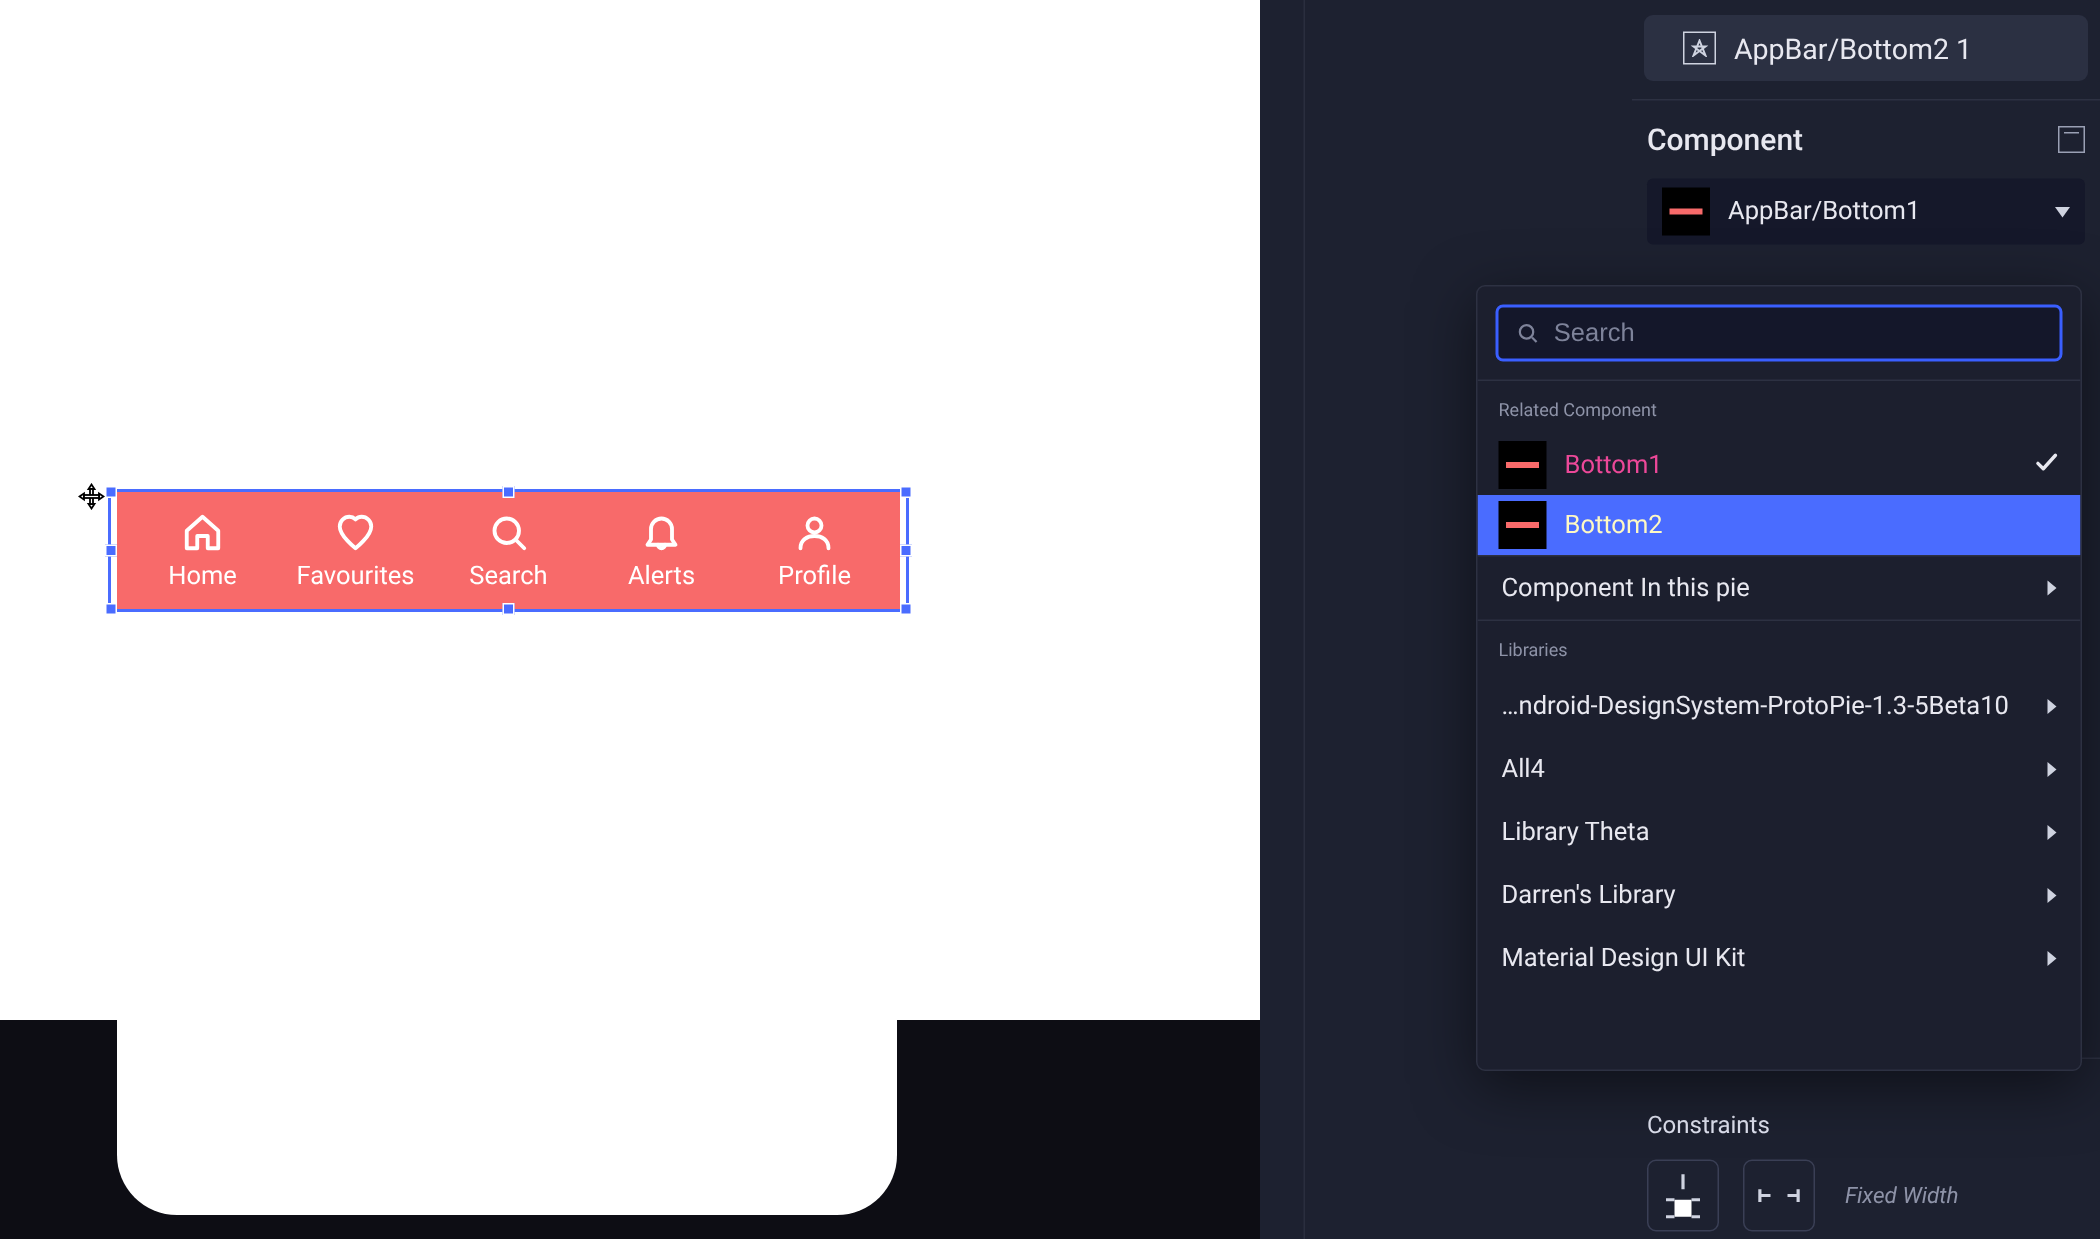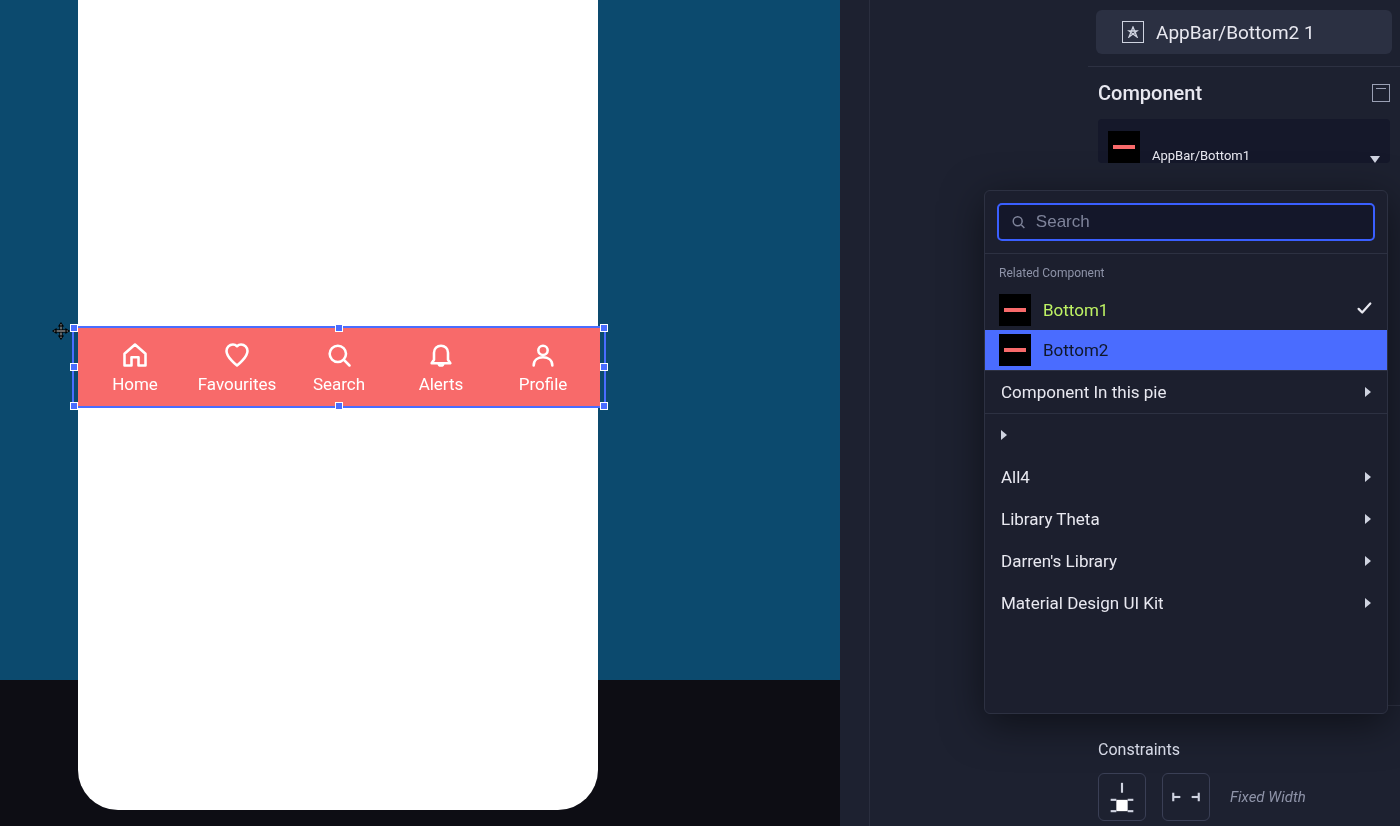--- a/index.html
+++ b/index.html
@@ -13,21 +13,21 @@
     position: relative;
   }
 
   
   .canvas {
     position: absolute;
     left: 0;
     top: 0;
     width: 840px;
     height: 680px;
-    background: #0c4a6e;
+    background: #ffffff;
   }
   .phone {
     position: absolute;
     left: 78px;
     top: 0;
     width: 520px;
     height: 810px;
     background: #ffffff;
     border-radius: 0 0 40px 40px;
   }
@@ -135,24 +135,24 @@
   }
   .edit-icon { width:18px; height:18px; border:1.5px solid #9aa0b4; position:relative; }
   .edit-icon::after{content:"";position:absolute;top:3px;left:3px;right:3px;border-top:1.5px solid #9aa0b4;}
 
   .component-row {
     margin-top: 14px;
     height: 44px;
     background: #15182a;
     border-radius: 4px;
     display: flex;
-    align-items: flex-end;
+    align-items: center;
     gap: 12px;
     padding: 0 10px;
-    font-size: 13px;
+    font-size: 17px;
   }
   .thumb {
     width: 32px; height: 32px;
     background: #000;
     display: flex; align-items: center; justify-content: center;
   }
   .thumb-inner { width: 22px; height: 4px; background: #f86a6a; }
   .caret-down {
     margin-left: auto;
     width: 0; height: 0;
@@ -211,23 +211,23 @@
   }
   .dd-divider { height:1px; background:#2d3142; }
 
   .dd-item {
     height: 40px;
     display: flex;
     align-items: center;
     gap: 12px;
     padding: 0 14px;
     font-size: 17px;
-    color: #bef264;
-  }
-  .dd-item.selected { background: #4a6cff; color:#0f172a;text-align:right; }
+    color: #ec4899;
+  }
+  .dd-item.selected { background: #4a6cff; color:#fef9c3;text-align:right; }
   .dd-item .thumb { width:32px; height:32px; }
   .dd-check { margin-left: auto; }
   .dd-check svg { stroke:#e8e8f0; fill:none; stroke-width:2.5; stroke-linecap:round; stroke-linejoin:round;}
 
   .dd-row {
     height: 42px;
     display: flex;
     align-items: center;
     justify-content: space-between;
     padding: 0 16px;
@@ -407,22 +407,24 @@
 
   <div class="dd-divider"></div>
 
   <div class="dd-row">
     <span>Component In this pie</span>
     <span class="caret-right"></span>
   </div>
 
   <div class="dd-divider"></div>
 
-
-  <div class="dd-row">
+  <div class="group-label">Libraries</div>
+
+  <div class="dd-row">
+    <span>…ndroid-DesignSystem-ProtoPie-1.3-5Beta10</span>
     <span class="caret-right"></span>
   </div>
   <div class="dd-row">
     <span>All4</span>
     <span class="caret-right"></span>
   </div>
   <div class="dd-row">
     <span>Library Theta</span>
     <span class="caret-right"></span>
   </div>

